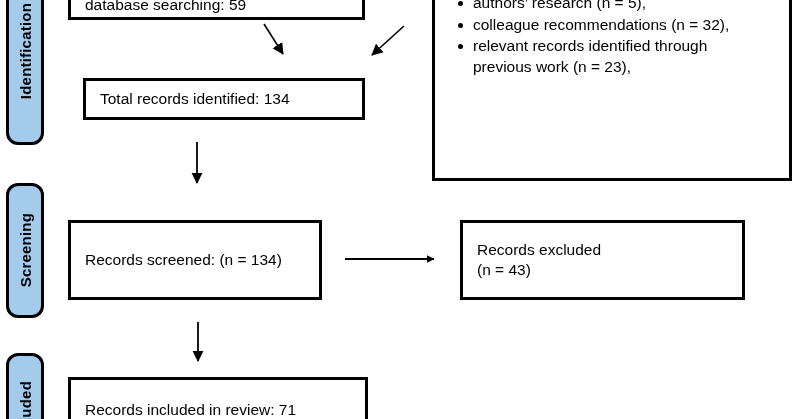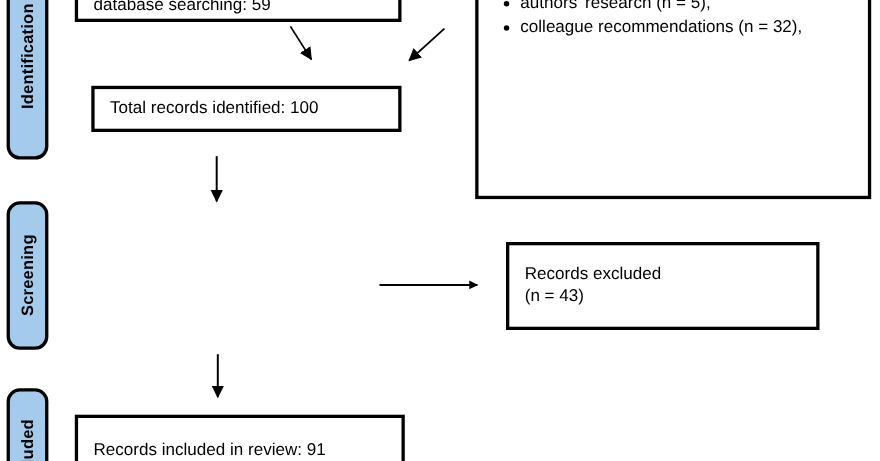--- a/index.html
+++ b/index.html
@@ -121,35 +121,40 @@
 
   <div class="flow-box" style="left:68px; top:-46px; width:297px; height:66px;">
     <span class="box-text" style="top:38px;">database searching: 59</span>
   </div>
 
   <div class="flow-box" style="left:432px; top:-30px; width:360px; height:211px;">
 
     <ul class="src-list">
       <li>authors’ research (n = 5),</li>
       <li>colleague recommendations (n = 32),</li>
+      <li style="white-space:pre-line;">relevant records identified through
+previous work (n = 23),</li>
     </ul>
   </div>
 
   <div class="flow-box vcenter" style="left:83px; top:78px; width:282px; height:42px;">
-    <span class="box-text">Total records identified: 100</span>
+    <span class="box-text">Total records identified: 134</span>
   </div>
 
+  <div class="flow-box vcenter" style="left:68px; top:220px; width:254px; height:80px;">
+    <span class="box-text">Records screened: (n = 134)</span>
+  </div>
 
   <div class="flow-box vcenter" style="left:444px; top:220px; width:285px; height:80px;margin-left:16px;">
     <span class="box-text">Records excluded
 (n = 43)</span>
   </div>
 
   <div class="flow-box" style="left:68px; top:377px; width:300px; height:80px;">
-    <span class="box-text" style="top:20px;">Records included in review: 91</span>
+    <span class="box-text" style="top:20px;">Records included in review: 71</span>
   </div>
 
   <svg id="arrows" viewBox="0 0 800 419">
     <defs>
       <marker id="ah-thin" markerWidth="9" markerHeight="9" refX="7.4" refY="4.5" orient="auto" markerUnits="userSpaceOnUse">
         <path d="M0,0.6 L8,4.5 L0,8.4 Z" fill="#000"></path>
       </marker>
       <marker id="ah-fat" markerWidth="13" markerHeight="13" refX="10.5" refY="6.5" orient="auto" markerUnits="userSpaceOnUse">
         <path d="M0,0.8 L11.5,6.5 L0,12.2 Z" fill="#000"></path>
       </marker>

